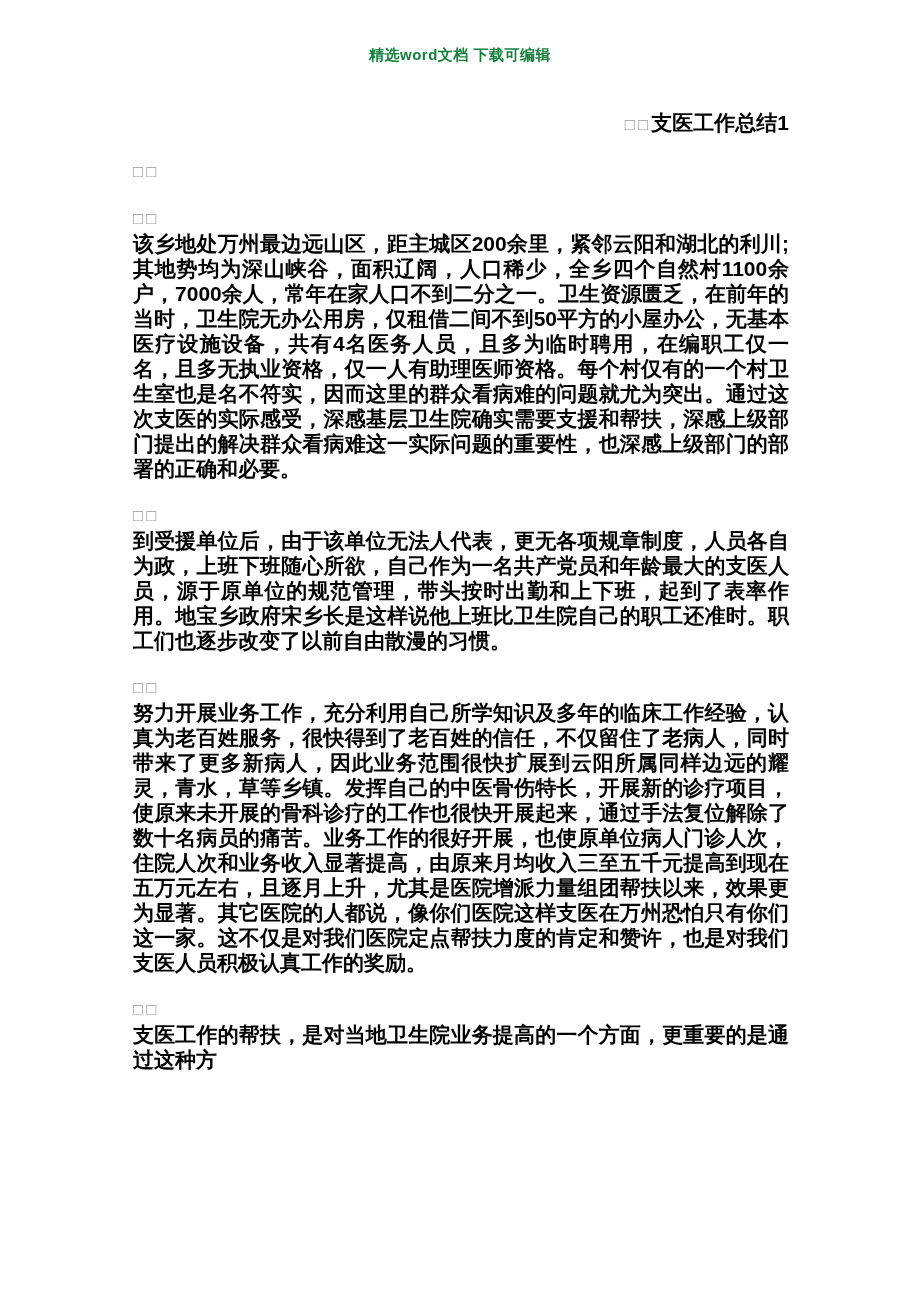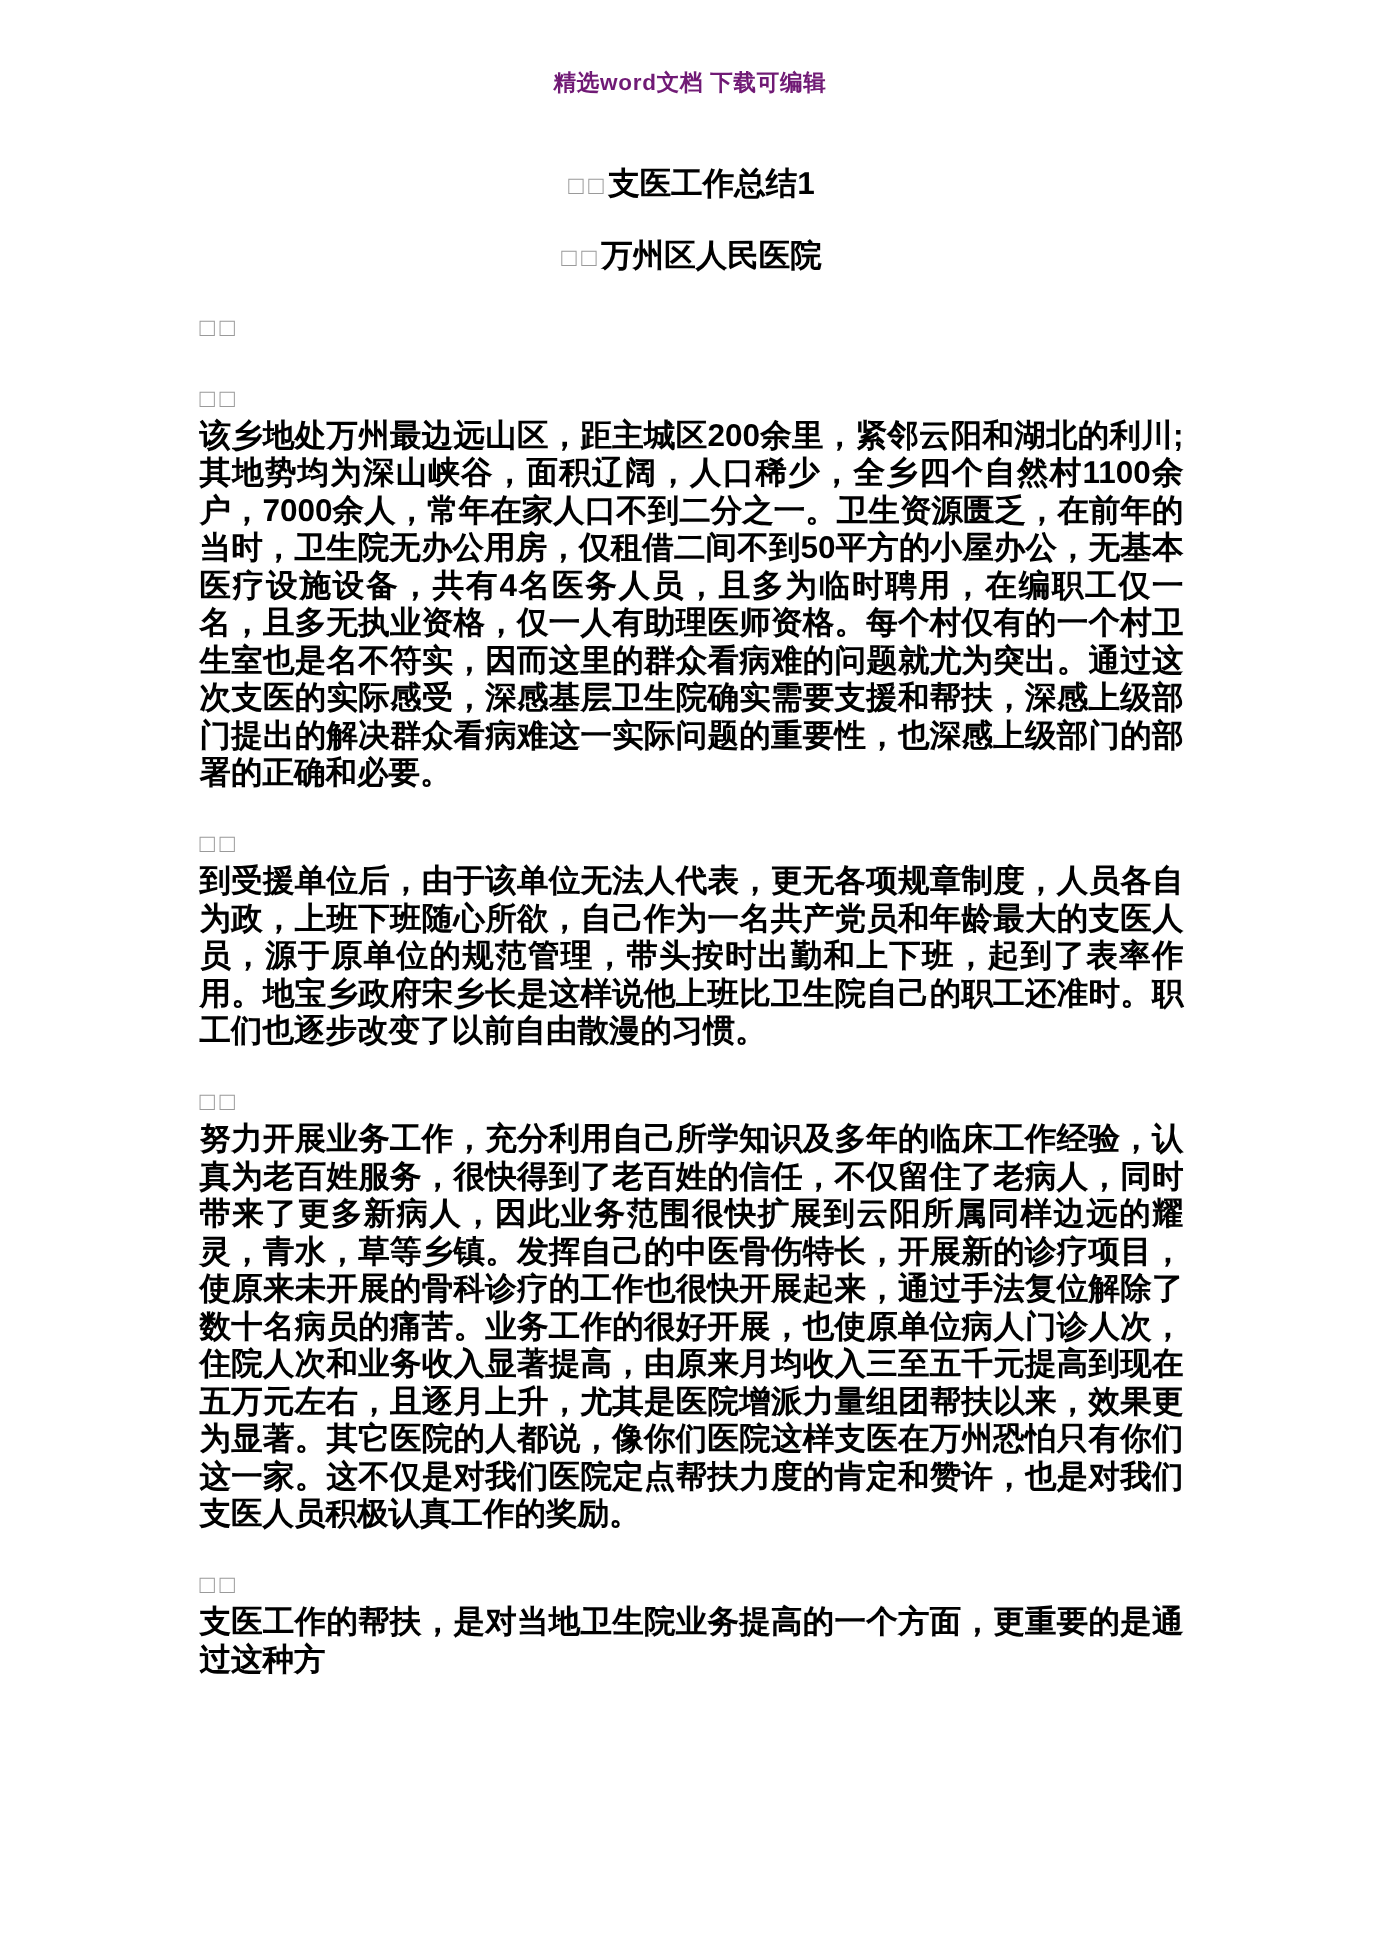--- a/index.html
+++ b/index.html
@@ -15,36 +15,36 @@
     height: 1302px;
     background: #ffffff;
     overflow: hidden;
   }
   .header-note {
     padding-top: 46px;
     text-align: center;
     font-size: 15px;
     font-weight: 700;
     letter-spacing: 0.5px;
-    color: #701a75;
+    color: #15803d;
   }
   .content {
     width: 656px;
     margin-left: 133px;
     margin-top: 45px;
     font-size: 21px;
     line-height: 25px;
     font-weight: 700;
     text-align: justify;
     color: #000000;
   }
   .title-line {
     margin: 0 0 22px 0;
     white-space: nowrap;
-    text-align: center;
+    text-align: right;
   }
   .para {
     margin: 0 0 22px 0;
   }
   .ph {
     color: #9a9a9a;
     font-weight: 400;
     font-size: 17px;
     letter-spacing: 3px;
   }
@@ -61,21 +61,20 @@
 
 <div class="page">
 
   <div class="header-note">精选word文档 下载可编辑</div>
 
   <div class="content">
 
     <div class="title-line"><span class="ph">□□</span><span>支医工作总结1</span></div>
 
 
-    <div class="title-line"><span class="ph">□□</span><span>万州区人民医院</span></div>
 
 
 
     <div class="para">
       <span class="ph">□□</span>
     </div>
 
     <div class="para">
       <span class="ph">□□</span>
       <span class="ptext">该乡地处万州最边远山区，距主城区200余里，紧邻云阳和湖北的利川;其地势均为深山峡谷，面积辽阔，人口稀少，全乡四个自然村1100余户，7000余人，常年在家人口不到二分之一。卫生资源匮乏，在前年的当时，卫生院无办公用房，仅租借二间不到50平方的小屋办公，无基本医疗设施设备，共有4名医务人员，且多为临时聘用，在编职工仅一名，且多无执业资格，仅一人有助理医师资格。每个村仅有的一个村卫生室也是名不符实，因而这里的群众看病难的问题就尤为突出。通过这次支医的实际感受，深感基层卫生院确实需要支援和帮扶，深感上级部门提出的解决群众看病难这一实际问题的重要性，也深感上级部门的部署的正确和必要。</span>

